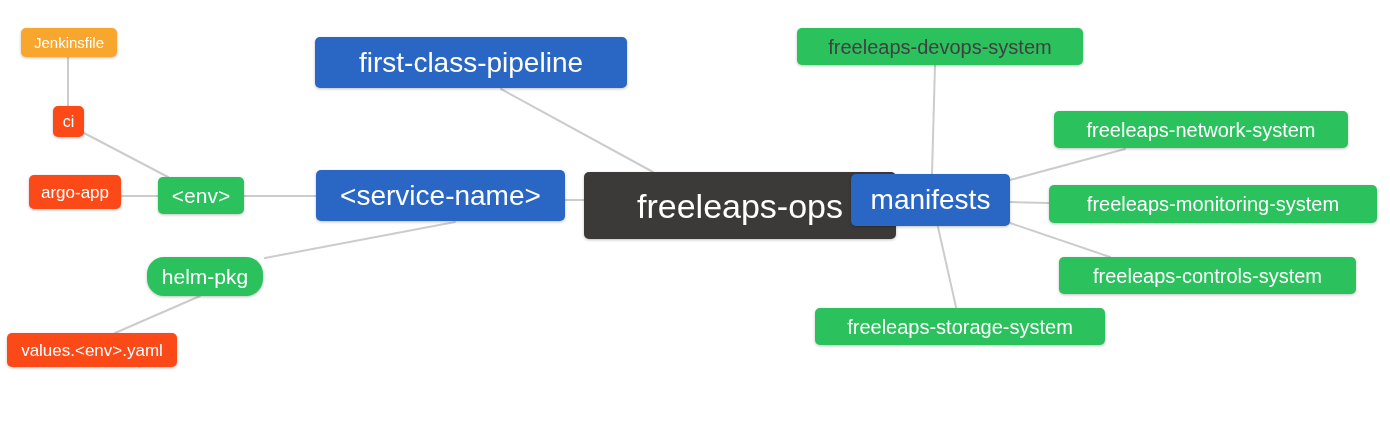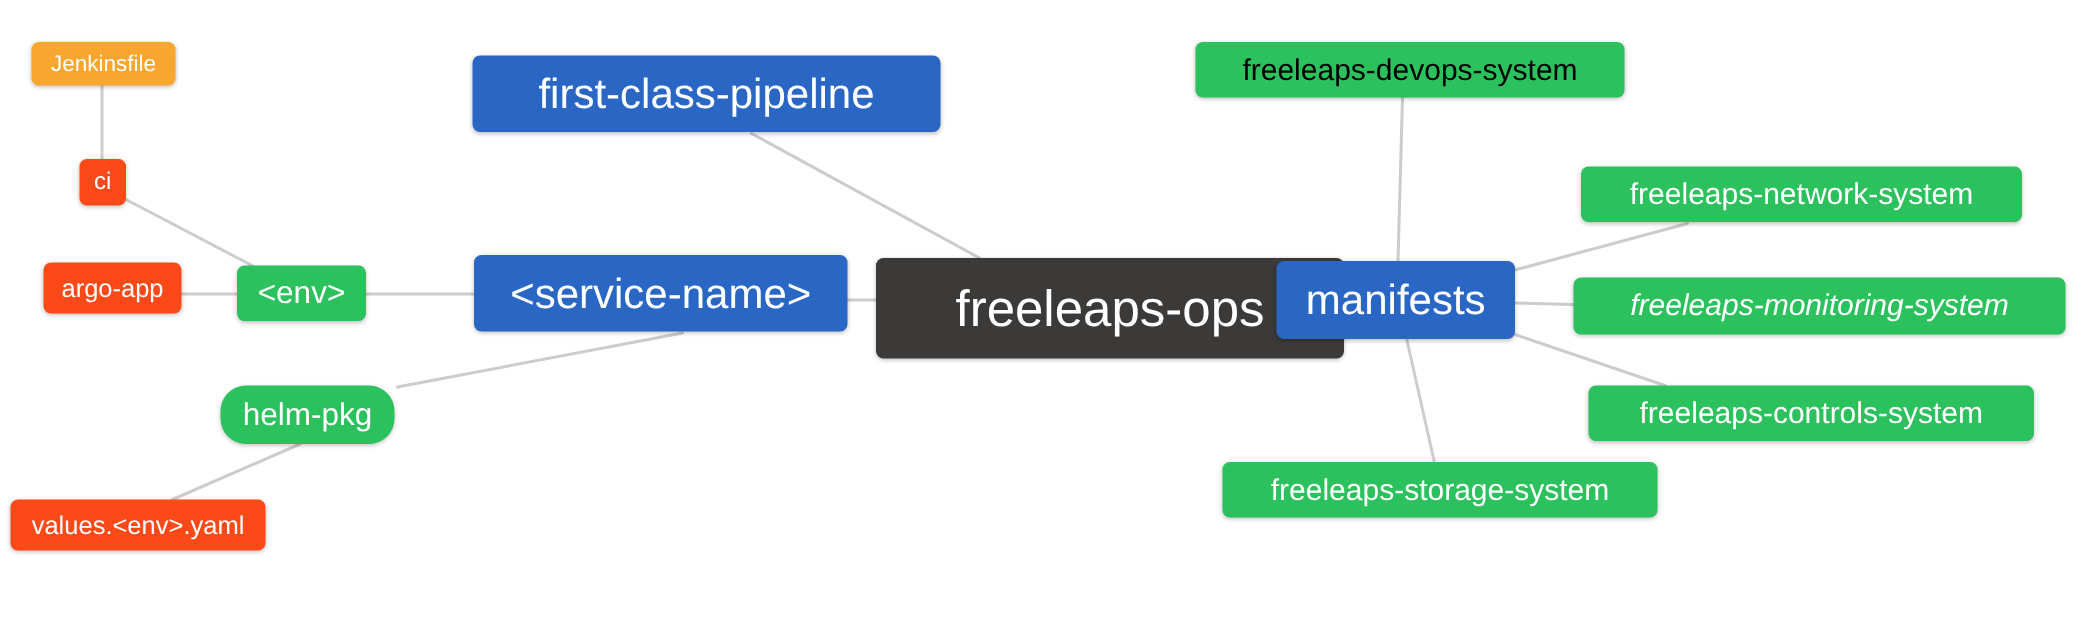--- a/index.html
+++ b/index.html
@@ -62,19 +62,19 @@
       <div class="node" style="left: 21px; top: 28px; width: 96px; height: 29px; font-size: 15px; background: rgb(248, 166, 46); color: rgb(255, 255, 255);">Jenkinsfile</div>
       <div class="node" style="left: 53px; top: 106px; width: 31px; height: 31px; font-size: 16px; background: rgb(251, 74, 24); color: rgb(255, 255, 255); text-align: center;">ci</div>
       <div class="node" style="left: 29px; top: 175px; width: 92px; height: 34px; font-size: 17px; background: rgb(251, 74, 24); color: rgb(255, 255, 255);">argo-app</div>
       <div class="node" style="left: 158px; top: 177px; width: 86px; height: 37px; font-size: 21px; background: rgb(43, 193, 93); color: rgb(255, 255, 255);">&lt;env&gt;</div>
       <div class="node" style="left: 147px; top: 257px; width: 116px; height: 39px; font-size: 21px; background: rgb(43, 193, 93); color: rgb(255, 255, 255); border-radius: 17px;">helm-pkg</div>
       <div class="node" style="left: 7px; top: 333px; width: 170px; height: 34px; font-size: 17px; background: rgb(251, 74, 24); color: rgb(255, 255, 255);">values.&lt;env&gt;.yaml</div>
       <div class="node" style="left: 315px; top: 37px; width: 312px; height: 51px; font-size: 28px; background: rgb(42, 103, 197); color: rgb(255, 255, 255);">first-class-pipeline</div>
       <div class="node" style="left: 316px; top: 170px; width: 249px; height: 51px; font-size: 28px; background: rgb(42, 103, 197); color: rgb(255, 255, 255);">&lt;service-name&gt;</div>
       <div class="node" style="left: 584px; top: 172px; width: 312px; height: 67px; font-size: 34px; background: rgb(60, 58, 56); color: rgb(255, 255, 255);">freeleaps-ops</div>
       <div class="node" style="left: 851px; top: 174px; width: 159px; height: 52px; font-size: 28px; background: rgb(42, 103, 197); color: rgb(255, 255, 255);">manifests</div>
-      <div class="node" style="left: 797px; top: 28px; width: 286px; height: 37px; font-size: 20px; background: rgb(43, 193, 93); color: #000000;">freeleaps-devops-system</div>
+      <div class="node" style="left: 797px; top: 28px; width: 286px; height: 37px; font-size: 20px; background: rgb(43, 193, 93); color: #404040;">freeleaps-devops-system</div>
       <div class="node" style="left: 1054px; top: 111px; width: 294px; height: 37px; font-size: 20px; background: rgb(43, 193, 93); color: rgb(255, 255, 255);">freeleaps-network-system</div>
-      <div class="node" style="left: 1049px; top: 185px; width: 328px; height: 38px; font-size: 20px; background: rgb(43, 193, 93); color: rgb(255, 255, 255); font-style: italic;">freeleaps-monitoring-system</div>
+      <div class="node" style="left: 1049px; top: 185px; width: 328px; height: 38px; font-size: 20px; background: rgb(43, 193, 93); color: rgb(255, 255, 255);">freeleaps-monitoring-system</div>
       <div class="node" style="left: 1059px; top: 257px; width: 297px; height: 37px; font-size: 20px; background: rgb(43, 193, 93); color: rgb(255, 255, 255);">freeleaps-controls-system</div>
       <div class="node" style="left: 815px; top: 308px; width: 290px; height: 37px; font-size: 20px; background: rgb(43, 193, 93); color: rgb(255, 255, 255);">freeleaps-storage-system</div>
     </div>
 </div>
 
 </body></html>

